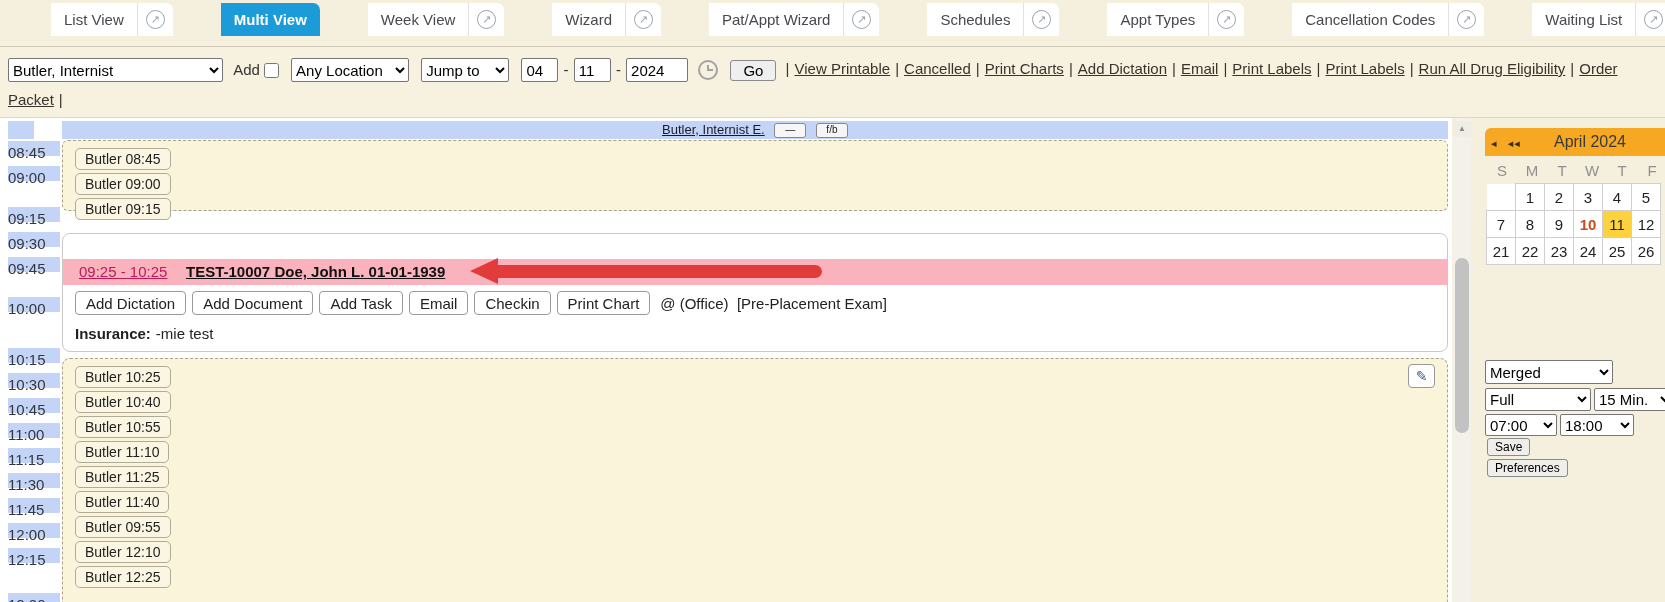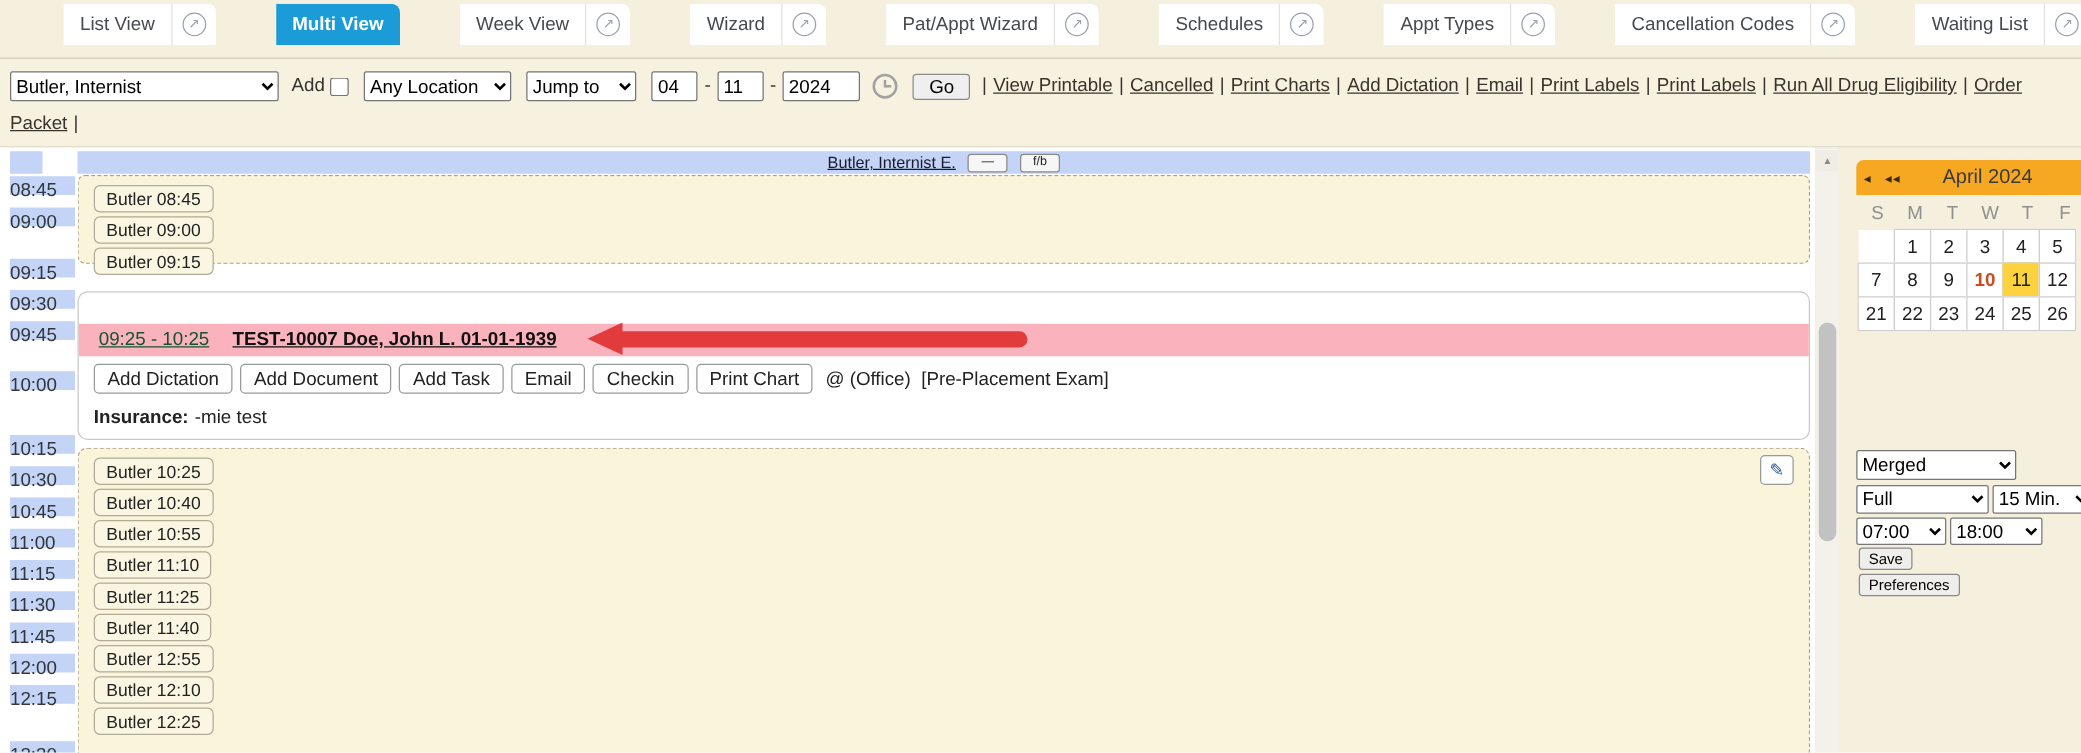--- a/index.html
+++ b/index.html
@@ -53,21 +53,21 @@
                 border:1px dashed #a9a28b; border-radius:6px; padding:7px 0 0 12px;
                 display:flex; flex-direction:column; gap:3px; align-items:flex-start; }
   #block-a { top:140px; height:71px; }
   #block-c { top:358px; height:250px; border-radius:8px; }
   .slot-btn { font-family:"Liberation Sans",sans-serif; font-size:14px; color:#222; background:#fbf6e1;
               border:1px solid #b0ab97; border-radius:5px; height:22px; padding:0 9px; line-height:20px; }
   
   .appt-card { position:absolute; left:62px; top:233px; width:1386px; height:119px; background:#fff;
                border:1px solid #c9c9c9; border-radius:8px; }
   .appt-pink { position:absolute; left:0; top:25px; width:100%; height:26px; background:#fab3bc; line-height:26px; }
-  .appt-time { position:absolute; left:16px; color:#14532d; text-decoration:underline; }
+  .appt-time { position:absolute; left:16px; color:#be185d; text-decoration:underline; }
   .appt-patient { position:absolute; left:123px; color:#111; font-weight:bold; text-decoration:underline; }
   .appt-row { position:absolute; left:12px; top:57px; display:flex; gap:6px; align-items:center; }
   .action-btn { font-family:"Liberation Sans",sans-serif; font-size:15px; color:#222; background:#fff;
                 border:1px solid #999; border-radius:4px; height:24px; padding:0 10px; }
   .appt-note { color:#222; margin-left:4px; white-space:pre; }
   .appt-ins { position:absolute; left:12px; top:91px; color:#222; }
   .appt-ins b { margin-right:5px; }
   
   .anno-arrow { position:absolute; left:470px; top:258px; width:352px; height:26px; pointer-events:none; }
   .anno-arrow .head { position:absolute; left:0; top:0; width:0; height:0;
@@ -282,21 +282,21 @@
   </div>
 </div>
 
 <div class="slot-block" id="block-c">
     <button class="slot-btn">Butler 10:25</button>
     <button class="slot-btn">Butler 10:40</button>
     <button class="slot-btn">Butler 10:55</button>
     <button class="slot-btn">Butler 11:10</button>
     <button class="slot-btn">Butler 11:25</button>
     <button class="slot-btn">Butler 11:40</button>
-    <button class="slot-btn">Butler 12:55</button>
+    <button class="slot-btn">Butler 09:55</button>
     <button class="slot-btn">Butler 12:10</button>
     <button class="slot-btn">Butler 12:25</button>
   </div>
 
 <div class="anno-arrow">
   <div class="head"></div>
   <div class="bar"></div>
 </div>
 
 <div class="edit-btn"><span>✎</span></div>

